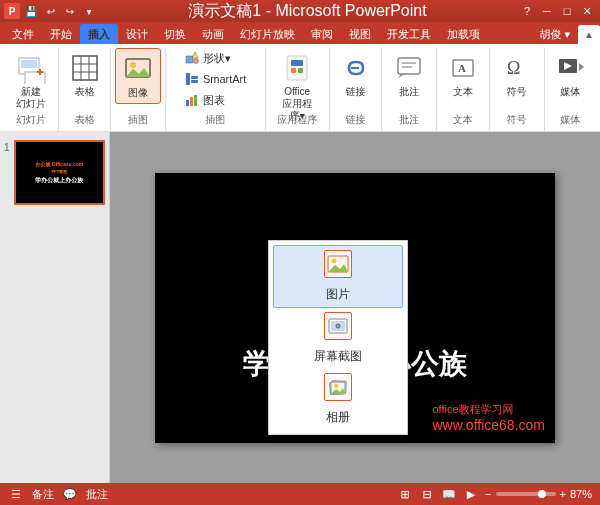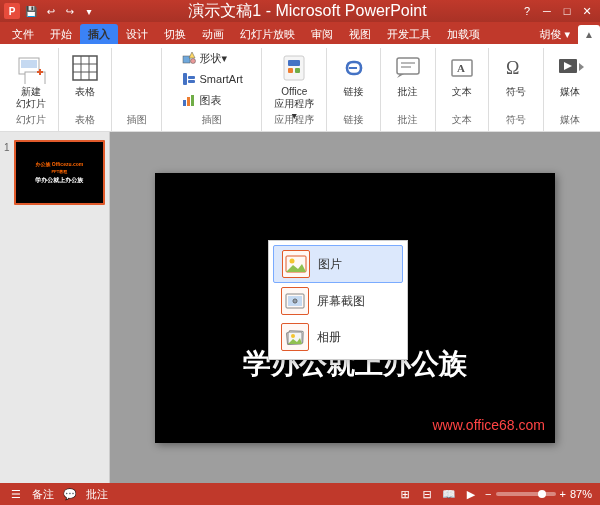--- a/index.html
+++ b/index.html
@@ -211,20 +211,21 @@
     }
     .dropdown-item {
       display: flex;
       align-items: center;
       gap: 8px;
       padding: 4px 8px;
       cursor: pointer;
       border-radius: 2px;
       font-size: 12px;
       color: #333;
+      flex-direction: column;
     }
     .dropdown-item.selected { background: #dce8fc; border: 1px solid #7aabff; }
     .dropdown-item .d-icon {
       width: 28px;
       height: 28px;
       display: flex;
       align-items: center;
       justify-content: center;
       border: 1px solid #e05a2b;
       border-radius: 2px;
@@ -338,20 +339,34 @@
             <line x1="18" y1="2" x2="18" y2="26" stroke="#555" stroke-width="1"></line>
           </svg>
         </div>
         <div class="btn-label">表格</div>
       </div>
     </div>
     <div class="ribbon-group-label">表格</div>
   </div>
 
   <div class="ribbon-group group-image">
+    <div class="ribbon-buttons">
+      <div class="ribbon-btn-large selected">
+        <div class="btn-icon">
+          <svg width="28" height="28" viewBox="0 0 28 28">
+            <rect x="2" y="4" width="24" height="18" rx="1" fill="none" stroke="#555" stroke-width="1.5"></rect>
+            <circle cx="9" cy="10" r="3" fill="#f4c430"></circle>
+            <polyline points="2,22 9,14 15,19 20,13 26,22" fill="#90c050" stroke="none"></polyline>
+            <polyline points="2,22 9,14 15,19 20,13 26,22" fill="none" stroke="none"></polyline>
+            <polygon points="2,22 9,14 15,19 20,13 26,22 26,22 2,22" fill="#90c050"></polygon>
+          </svg>
+        </div>
+        <div class="btn-label">图像</div>
+      </div>
+    </div>
     <div class="ribbon-group-label">插图</div>
   </div>
 
   <div class="ribbon-group group-shapes">
     <div class="ribbon-buttons">
       <div class="ribbon-col">
         <div class="ribbon-btn-small">
           <div class="s-icon">
             <svg width="14" height="14" viewBox="0 0 14 14">
               <rect x="1" y="5" width="7" height="7" fill="#6fa8dc" stroke="#555" stroke-width="0.5"></rect>
@@ -501,20 +516,21 @@
 
   <div class="slide-area">
     <div class="slide-canvas">
       <div class="slide-watermark">
         <div style="font-size:20px;color:#ff6600;font-weight:bold;">办公族</div>
         <div style="font-size:12px;color:#ff6600;">Officezu.com</div>
         <div style="font-size:14px;color:#ff6600;font-weight:bold;">PPT教程</div>
       </div>
       <div class="slide-main-text">学办公就上办公族</div>
       <div class="slide-bottom-link">
+        <div>office教程学习网</div>
         <div style="font-size:14px;">www.office68.com</div>
       </div>
     </div>
 
     <div class="dropdown-overlay">
       <div class="dropdown-menu">
         <div class="dropdown-item selected">
           <div class="d-icon">
             <svg width="22" height="22" viewBox="0 0 22 22">
               <rect x="1" y="3" width="20" height="16" rx="1" fill="none" stroke="#e05a2b" stroke-width="1"></rect>

